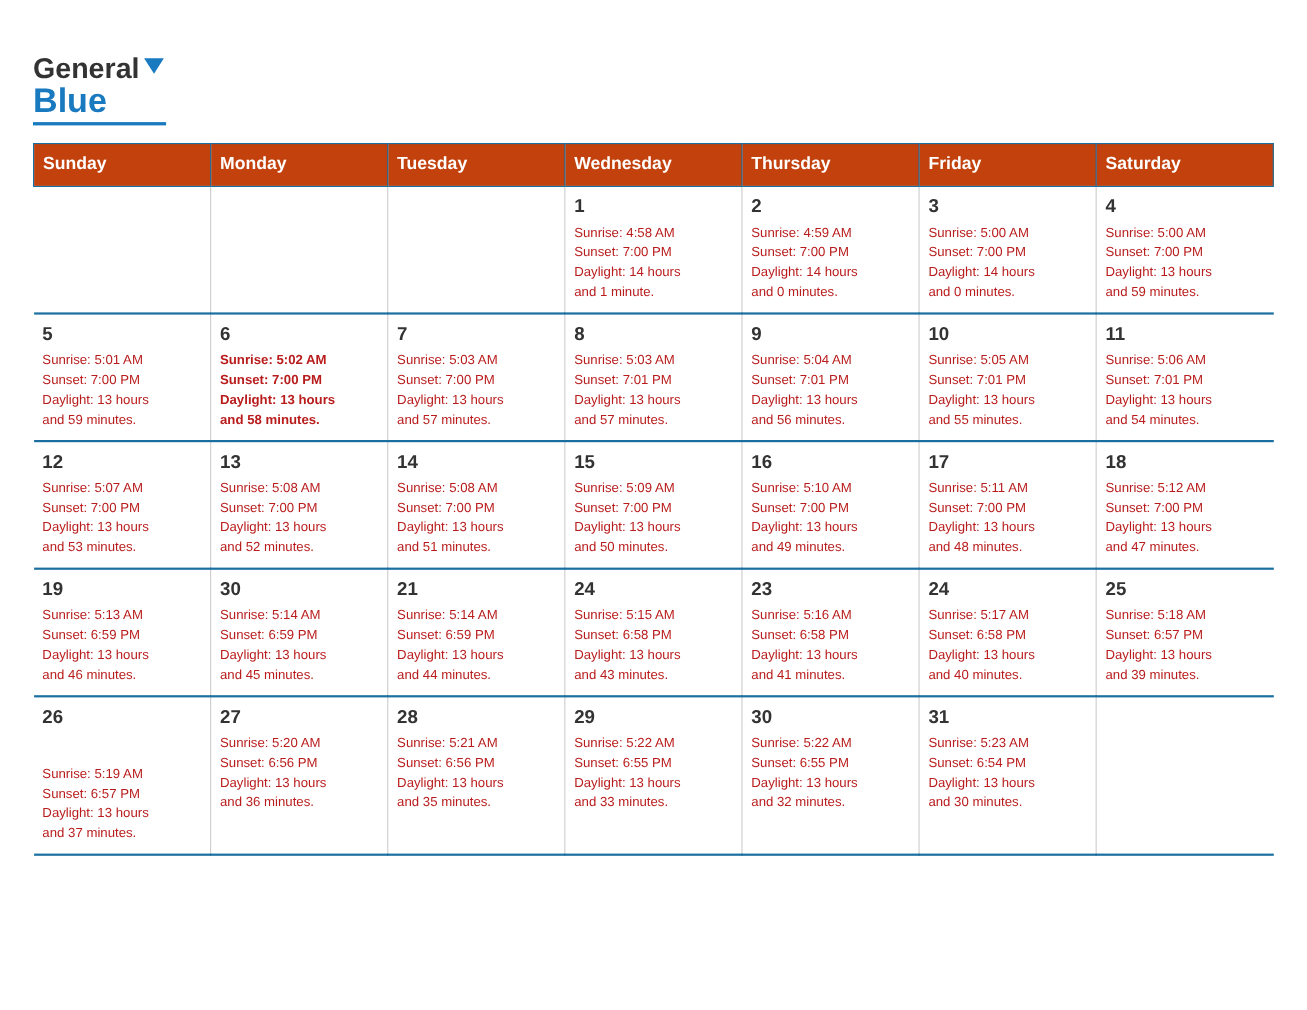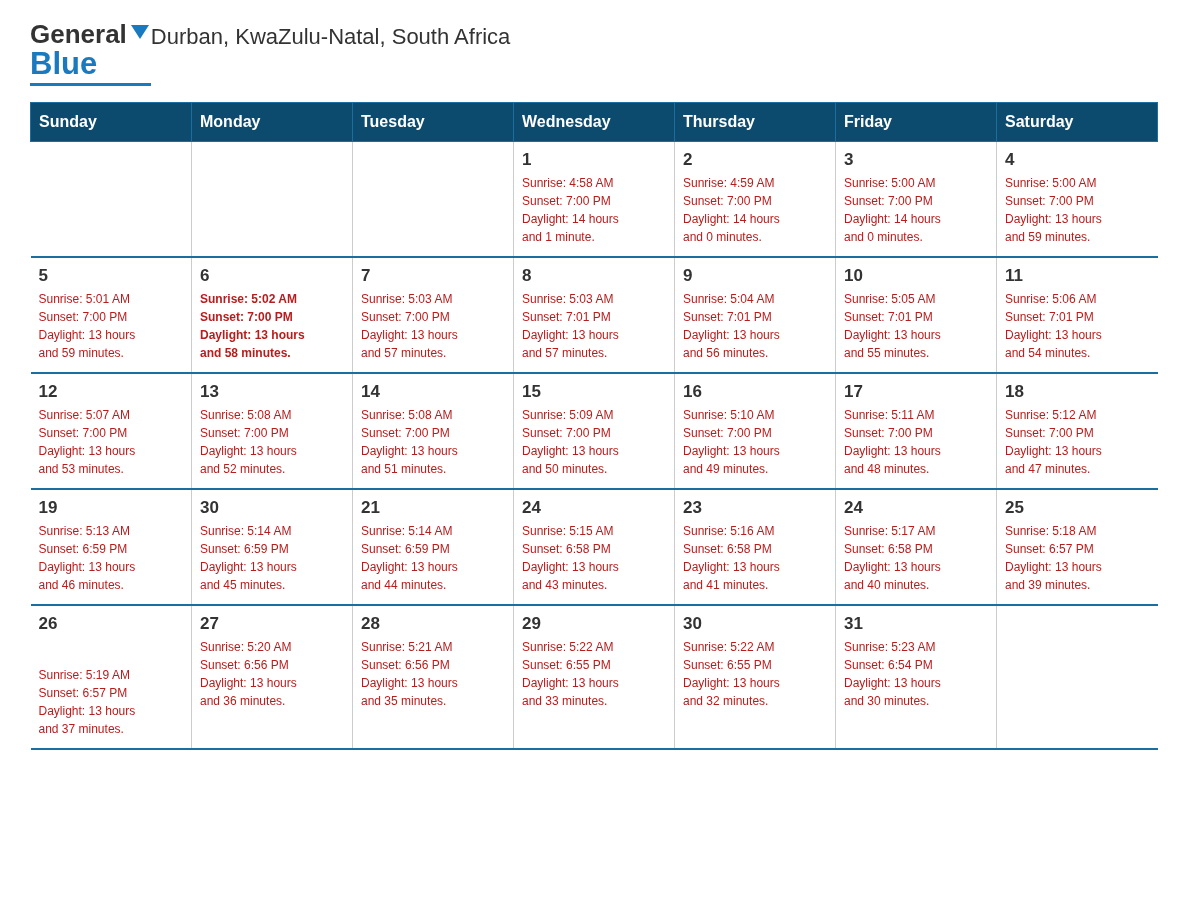--- a/index.html
+++ b/index.html
@@ -5,22 +5,24 @@
     * { margin: 0; padding: 0; box-sizing: border-box; }
     body {
       font-family: Arial, sans-serif;
       background: #fff;
       width: 1188px;
       min-height: 918px;
       padding: 20px 30px;
     }
     .header {
       display: flex;
+      justify-content: space-between;
       align-items: flex-start;
       margin-bottom: 16px;
+      margin-top: 28px;
     }
     .logo {
       display: flex;
       flex-direction: column;
       align-items: flex-start;
     }
     .logo-text {
       font-size: 26px;
       font-weight: bold;
       color: #333;
@@ -46,21 +48,21 @@
       font-weight: normal;
       color: #333;
       margin-top: 4px;
     }
     table {
       width: 100%;
       border-collapse: collapse;
       table-layout: fixed;
     }
     thead tr th {
-      background: #0c4a6e;
+      background: #c2410c;
       color: #fff;
       font-size: 16px;
       font-weight: bold;
       padding: 10px 8px;
       text-align: left;
       border: 1px solid #1a6fa0;
     }
     tbody tr {
       border-bottom: 2px solid #1a6fa0;
     }
@@ -100,21 +102,20 @@
           <polygon points="2,4 20,4 11,18" fill="#1a7abf"></polygon>
         </svg>
       </span>
     </div>
     <div style="display:flex; align-items:center; margin-top:-2px;">
       <span class="logo-text" style="color:#1a7abf; font-weight:bold; font-size:31px;">Blue</span>
     </div>
     <div class="logo-line"></div>
   </div>
   <div class="title-block">
-    <h2>Durban, KwaZulu-Natal, South Africa</h2>
   </div>
 </div>
 
 <table>
   <thead>
     <tr>
       <th>Sunday</th>
       <th>Monday</th>
       <th>Tuesday</th>
       <th>Wednesday</th>

